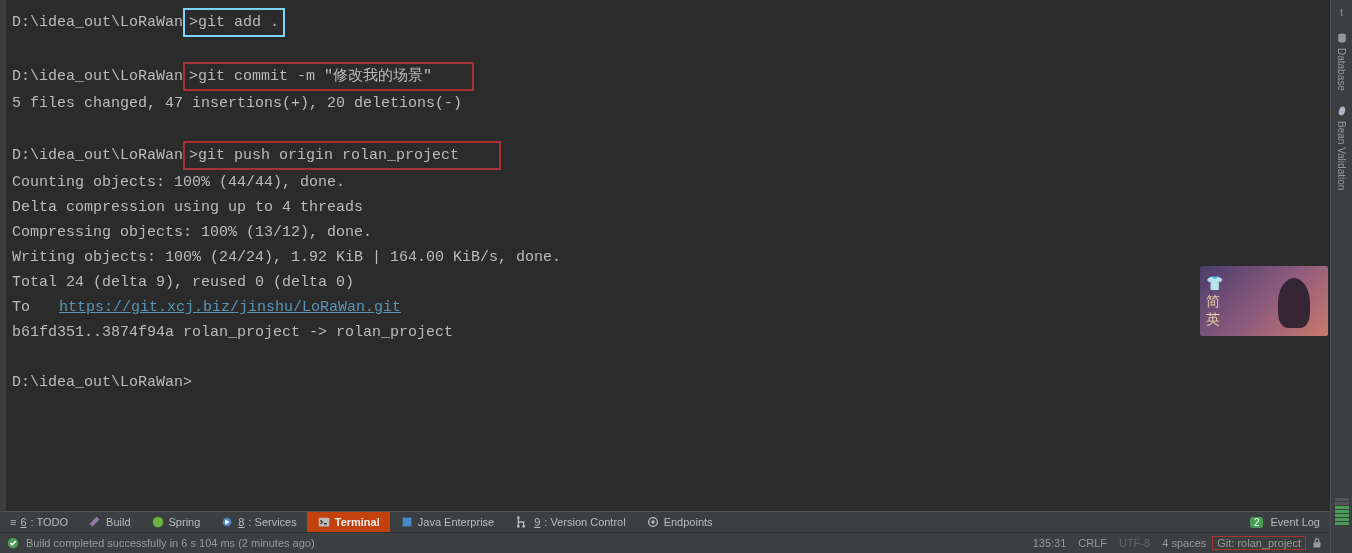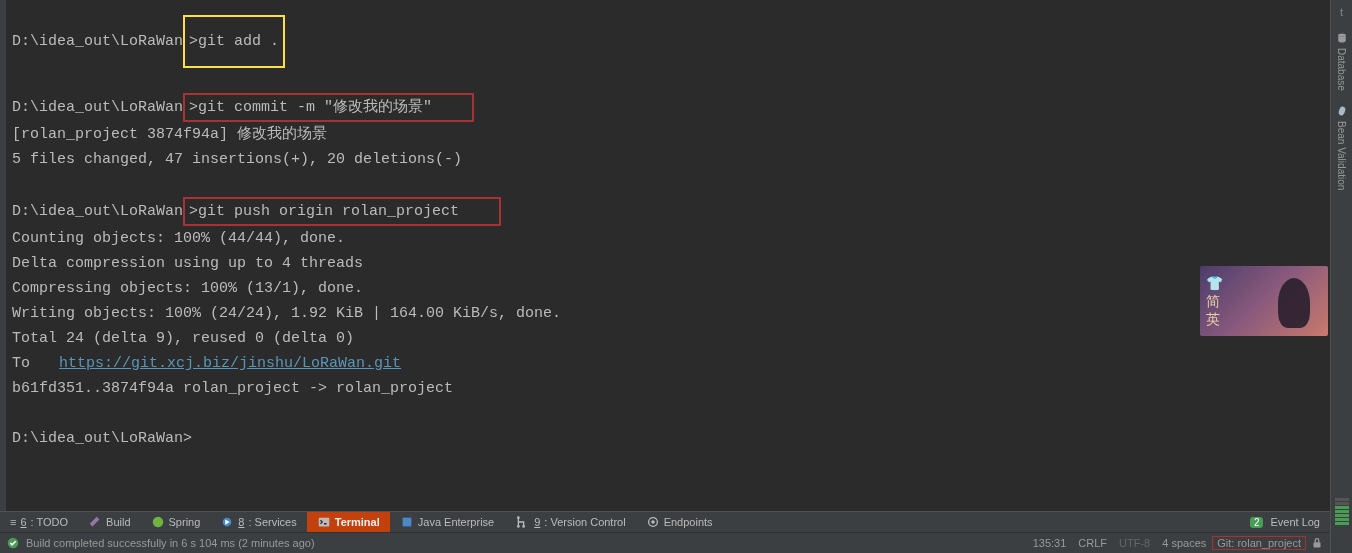--- a/index.html
+++ b/index.html
@@ -20,24 +20,23 @@
       right: 22px;
       bottom: 42px;
       padding: 8px 12px;
       font-family: Consolas, "Courier New", monospace;
       font-size: 15px;
       line-height: 25px;
       color: #bbbbbb;
       overflow: hidden;
     }
     .highlight-red {
-      border: 2px solid #fde047;
-      padding: 12px 4px;
+      border: 2px solid #7dd3fc;
+      padding: 0 4px;
       display: inline-block;
-      margin-top: 7px;
     }
     .highlight-red-wide {
       border: 2px solid #a83232;
       padding: 0 40px 0 4px;
       display: inline-block;
     }
     .link {
       color: #5896b8;
       text-decoration: underline;
       margin-left: 20px;
@@ -191,27 +190,26 @@
   </style>
 </head>
 <body>
 
 <div class="left-gutter"></div>
 
 <div class="terminal-content" id="terminal-out">
     <div><span>D:\idea_out\LoRaWan</span><span class="highlight-red">&gt;git add .</span></div>
     <div>&nbsp;</div>
     <div><span>D:\idea_out\LoRaWan</span><span class="highlight-red-wide">&gt;git commit -m "修改我的场景"</span></div>
-    <div>[rolan_project 3874f94a] 修改我的场景</div>
     <div> 5 files changed, 47 insertions(+), 20 deletions(-)</div>
     <div>&nbsp;</div>
     <div><span>D:\idea_out\LoRaWan</span><span class="highlight-red-wide">&gt;git push origin rolan_project</span></div>
     <div>Counting objects: 100% (44/44), done.</div>
     <div>Delta compression using up to 4 threads</div>
-    <div>Compressing objects: 100% (13/1), done.</div>
+    <div>Compressing objects: 100% (13/12), done.</div>
     <div>Writing objects: 100% (24/24), 1.92 KiB | 164.00 KiB/s, done.</div>
     <div>Total 24 (delta 9), reused 0 (delta 0)</div>
     <div>To <a class="link">https://git.xcj.biz/jinshu/LoRaWan.git</a></div>
     <div>   b61fd351..3874f94a  rolan_project -&gt; rolan_project</div>
     <div>&nbsp;</div>
     <div>D:\idea_out\LoRaWan&gt;</div>
   </div>
 
 <div class="thumbnail">
   <span>👕</span>

